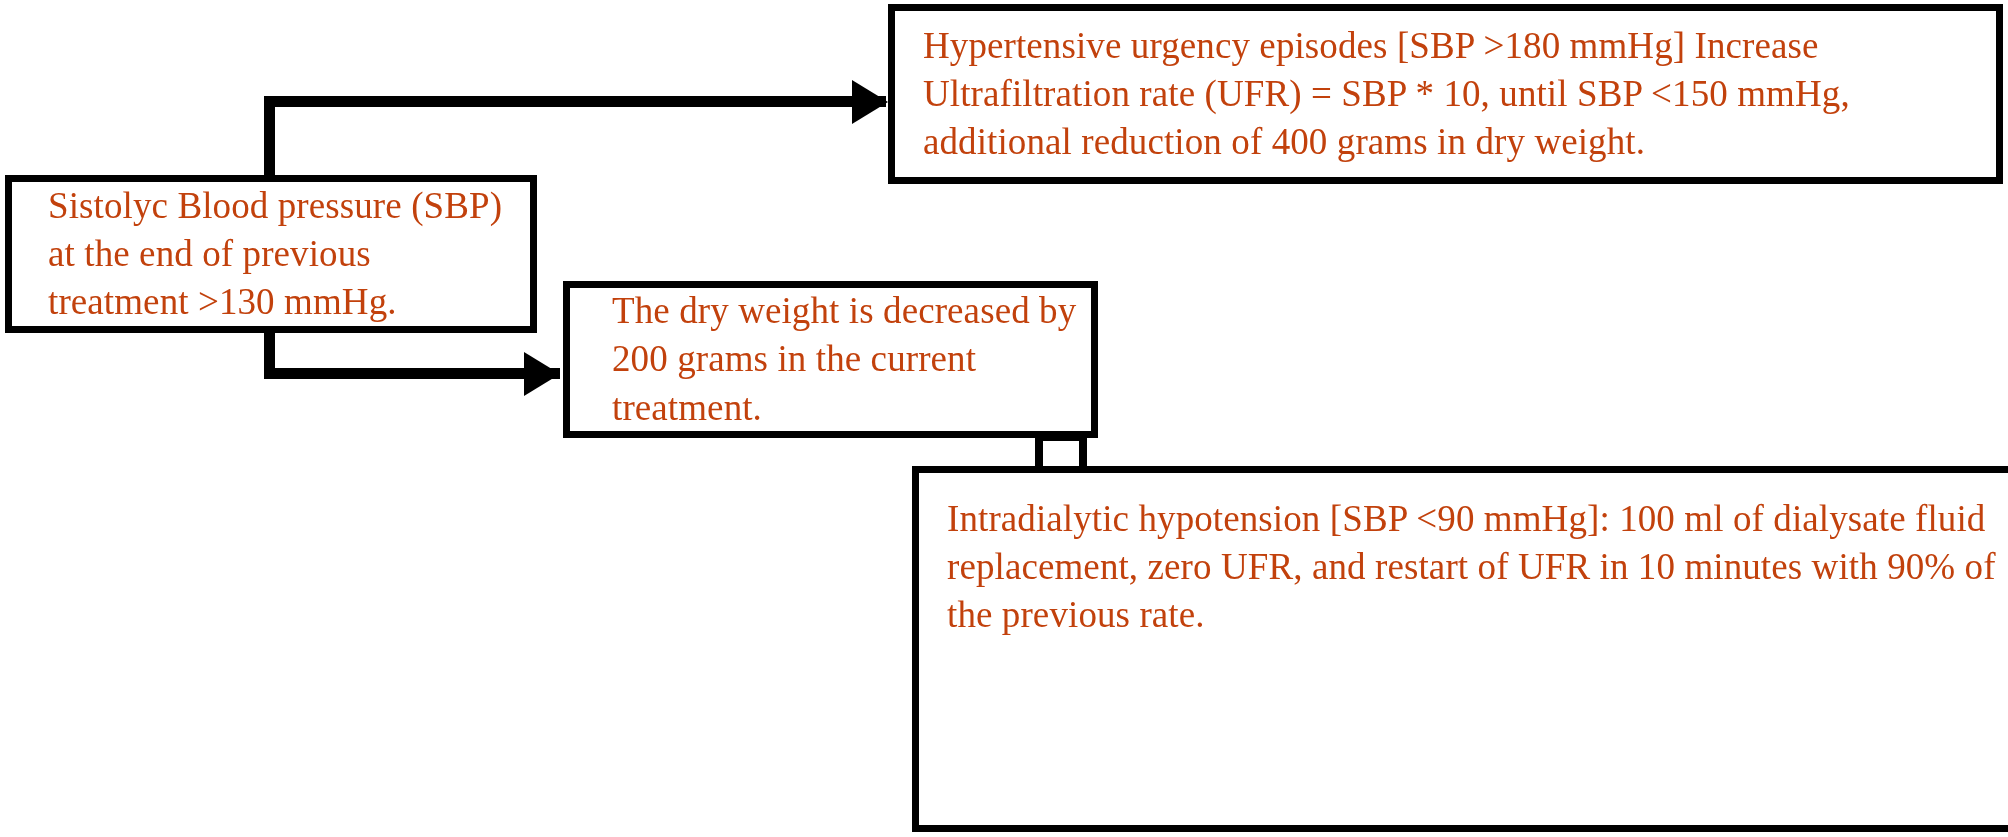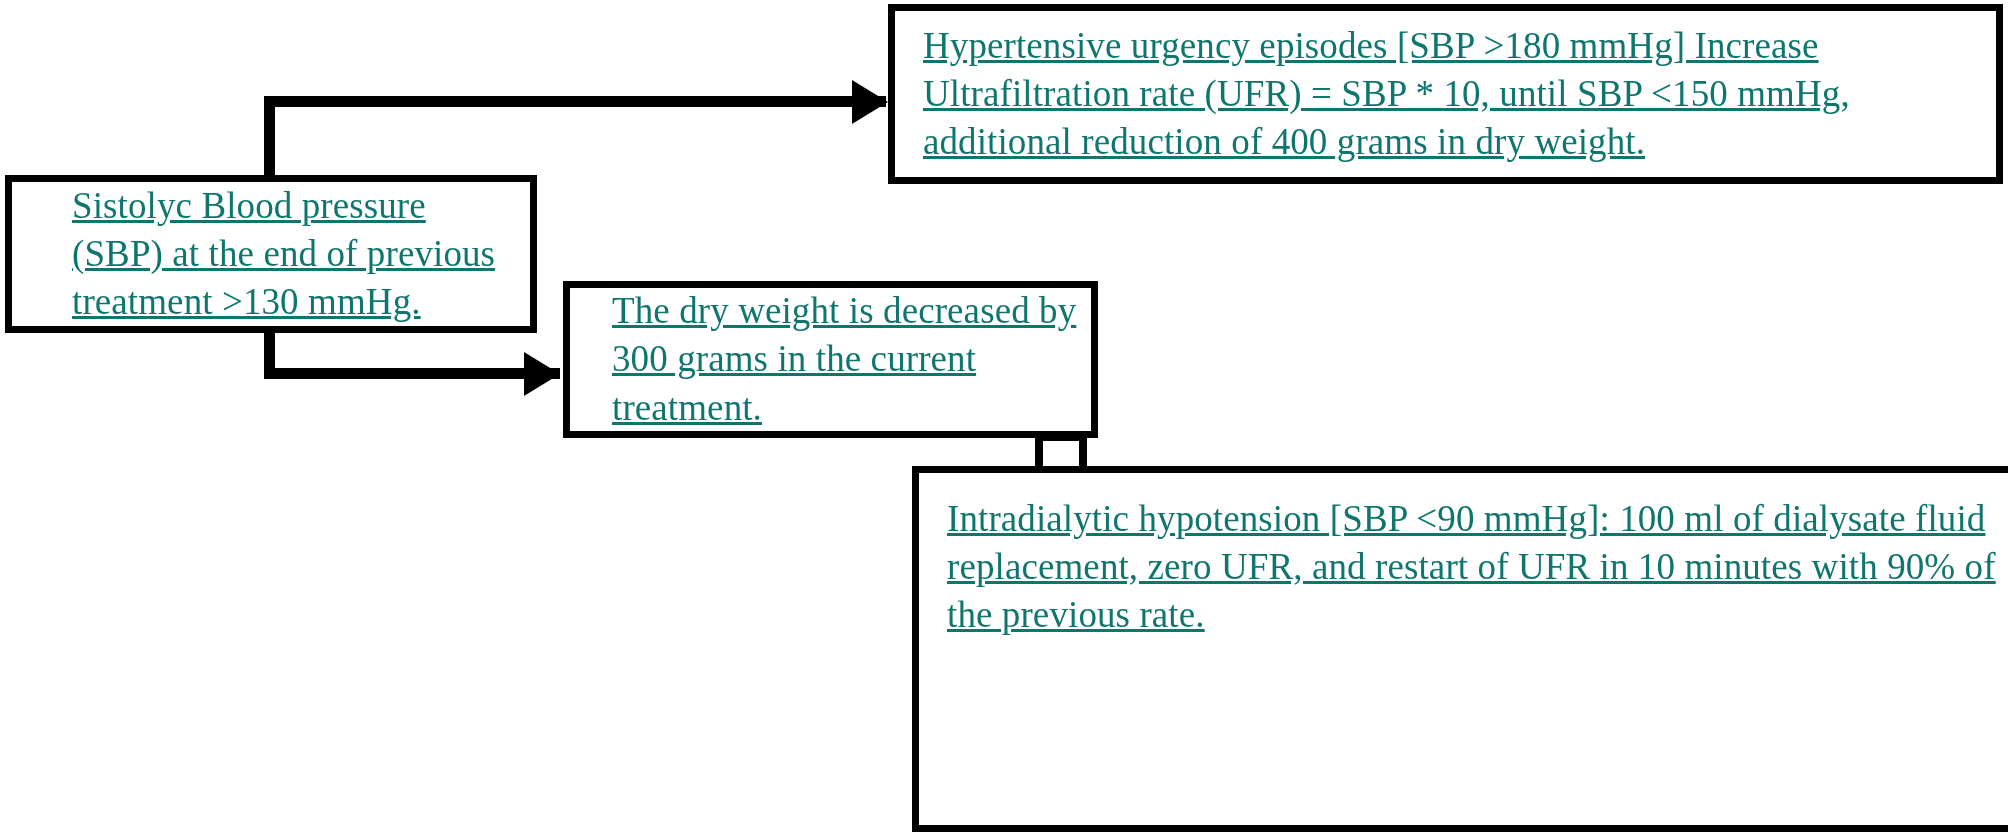--- a/index.html
+++ b/index.html
@@ -27,36 +27,34 @@
     display: flex;
     align-items: center;
   }
   .node-text {
     display: block;
     width: 100%;
     padding: 0 18px;
     font-size: 37px;
     line-height: 1.30;
     letter-spacing: 0.1px;
-    color: #0f766e;
+    color: #c2410c;
     white-space: pre-line;
-    text-decoration: underline;
   }
 
   
   #node-source {
     left: 5px;
     top: 175px;
     width: 532px;
     height: 158px;
   }
   #node-source .node-text {
     padding-left: 36px;
     padding-right: 14px;
-    margin-left: 24px;
   }
 
   #node-hypertensive {
     left: 888px;
     top: 4px;
     width: 1115px;
     height: 180px;
   }
   #node-hypertensive .node-text {
     padding-left: 28px;
@@ -135,20 +133,20 @@
 
   <div class="node" id="node-source">
     <span class="node-text">Sistolyc Blood pressure (SBP)  at the end of previous treatment &gt;130 mmHg.</span>
   </div>
 
   <div class="node" id="node-hypertensive">
     <span class="node-text">Hypertensive urgency episodes [SBP  &gt;180 mmHg] Increase Ultrafiltration rate (UFR) = SBP * 10, until SBP &lt;150 mmHg,  additional reduction of 400 grams in dry weight.</span>
   </div>
 
   <div class="node" id="node-dryweight">
-    <span class="node-text">The dry weight is decreased by 300 grams in the current treatment.</span>
+    <span class="node-text">The dry weight is decreased by 200 grams in the current treatment.</span>
   </div>
 
   <div class="node" id="node-hypotension">
     <span class="node-text"> Intradialytic hypotension [SBP &lt;90 mmHg]: 100 ml of dialysate fluid replacement, zero UFR, and restart of UFR in 10 minutes with 90% of the previous rate.</span>
   </div>
 
 </div>
 
 </body></html>

